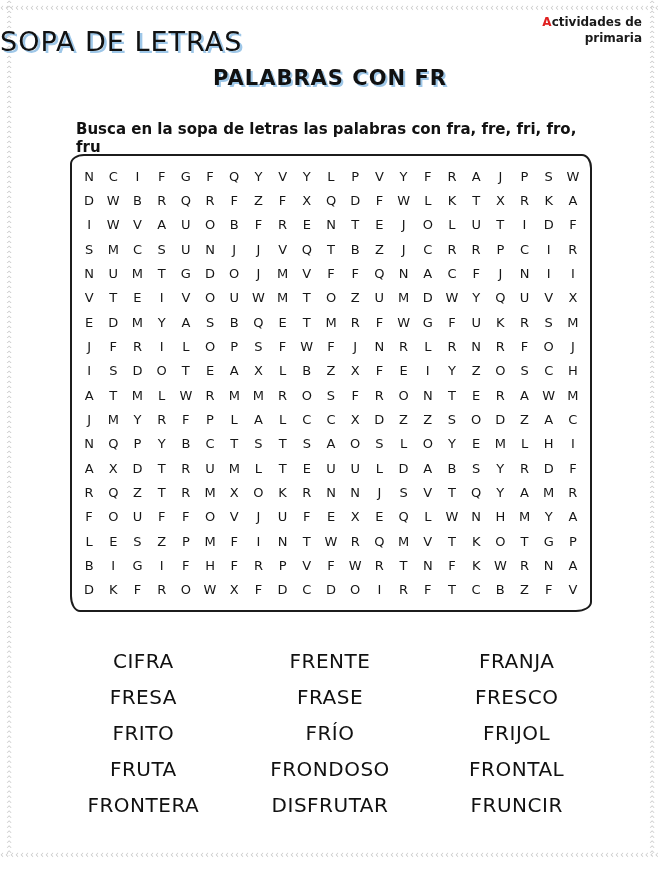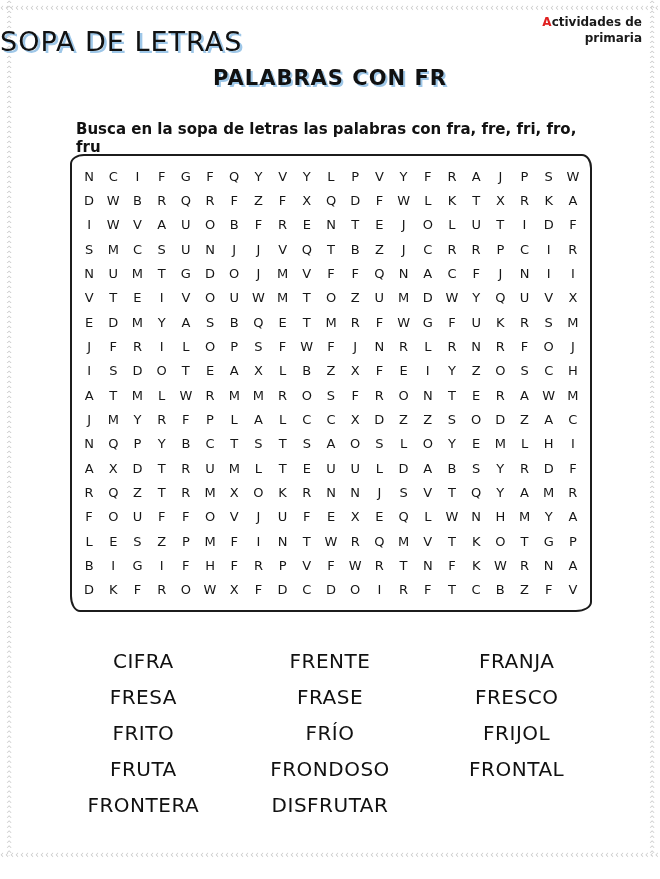--- a/index.html
+++ b/index.html
@@ -461,17 +461,18 @@
         <div class="word">FRASE</div>
         <div class="word">FRÍO</div>
         <div class="word">FRONDOSO</div>
         <div class="word">DISFRUTAR</div>
       </div>
       <div class="word-col">
         <div class="word">FRANJA</div>
         <div class="word">FRESCO</div>
         <div class="word">FRIJOL</div>
         <div class="word">FRONTAL</div>
+        <div class="word">FRUNCIR</div>
       </div>
     </div>
 
 
 </div>
 
 </body></html>

